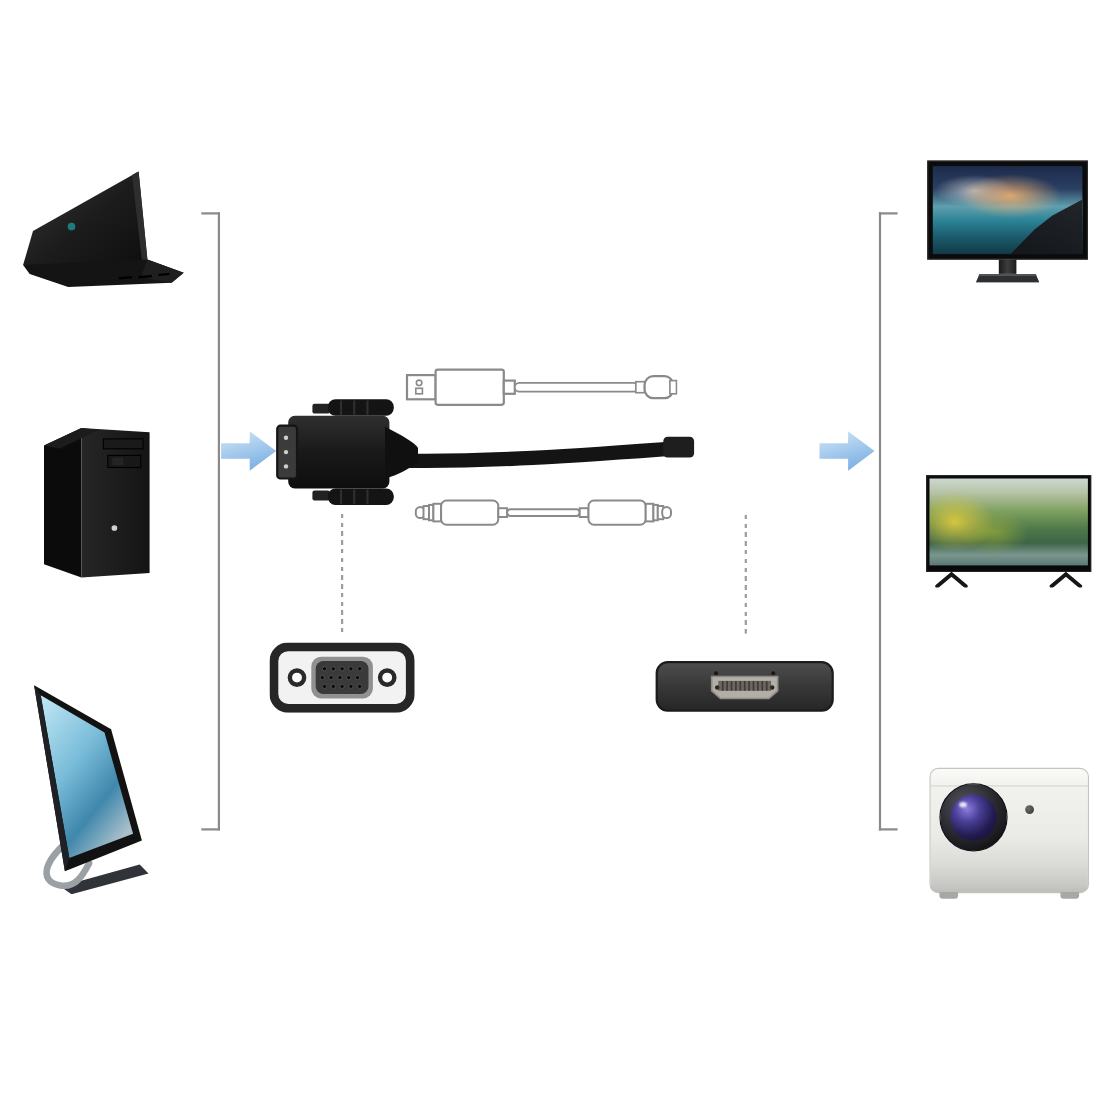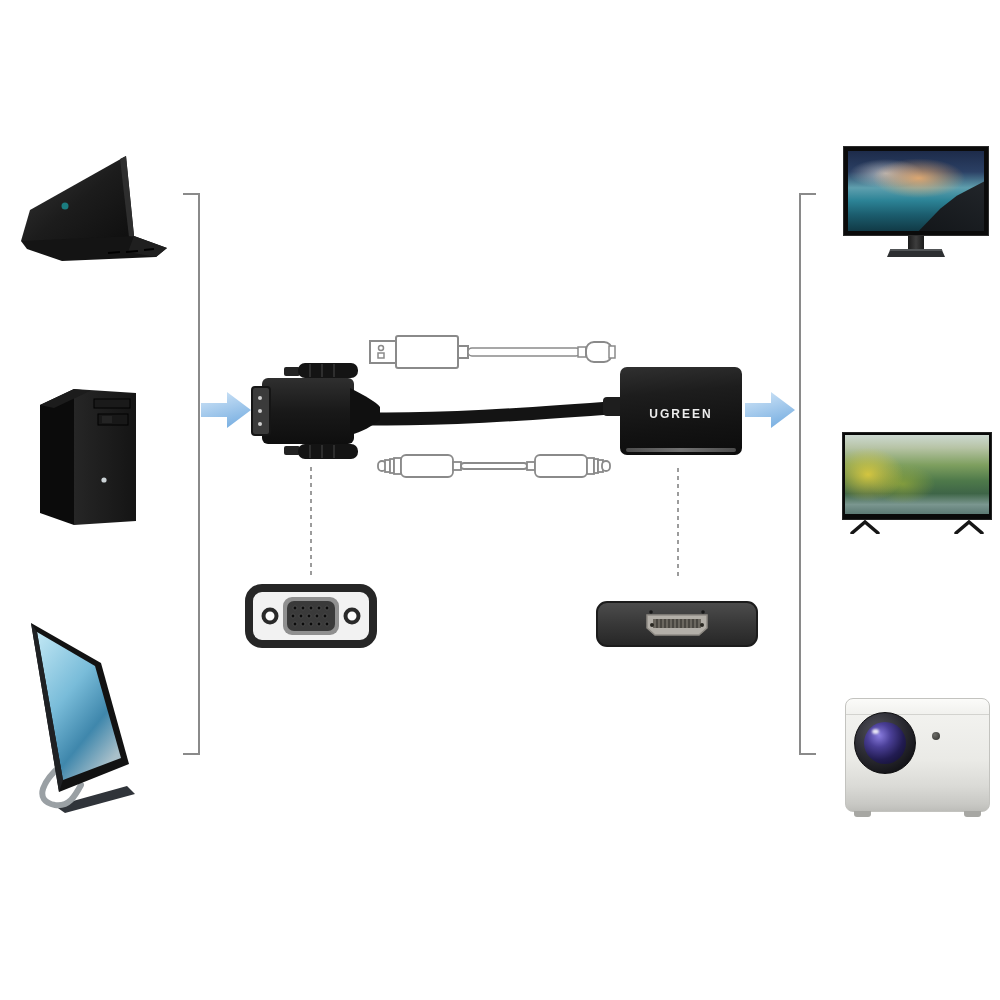--- a/index.html
+++ b/index.html
@@ -184,23 +184,20 @@
         <line x1="84" y1="85" x2="84" y2="98"></line>
     </g>
     <rect x="12" y="18" width="92" height="66" rx="6" fill="url(#vgaB)"></rect>
     <rect x="2" y="27" width="18" height="48" rx="3" fill="#3b3b3b" stroke="#151515" stroke-width="2"></rect>
     <circle cx="10" cy="38" r="2" fill="#cfcfcf"></circle>
     <circle cx="10" cy="51" r="2" fill="#cfcfcf"></circle>
     <circle cx="10" cy="64" r="2" fill="#cfcfcf"></circle>
     <path d="M100,28 C116,36 126,42 130,47 L130,60 C122,66 112,72 100,75 Z" fill="#101010"></path>
   </svg>
 
-  <div class="abs" id="adapter">
-    <span id="brand-label">UGREEN</span>
-  </div>
 
   <svg class="abs" style="left:376px; top:450px;" width="236" height="32" viewBox="0 0 236 32" fill="#fff" stroke="#8a8a8a" stroke-width="1.8">
     <rect x="2" y="11" width="8" height="10" rx="4"></rect>
     <rect x="9" y="10" width="5" height="12"></rect>
     <rect x="14" y="9" width="4" height="14"></rect>
     <rect x="18" y="8" width="7" height="16"></rect>
     <rect x="25" y="5" width="52" height="22" rx="5"></rect>
     <rect x="77" y="12" width="8" height="8"></rect>
     <rect x="85" y="13" width="66" height="6" rx="3"></rect>
     <rect x="151" y="12" width="8" height="8"></rect>

